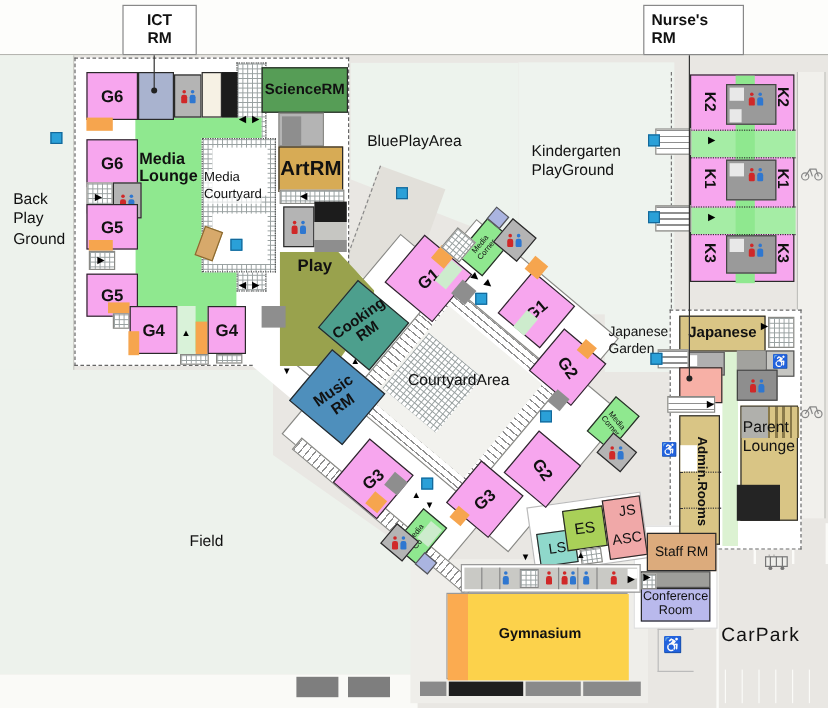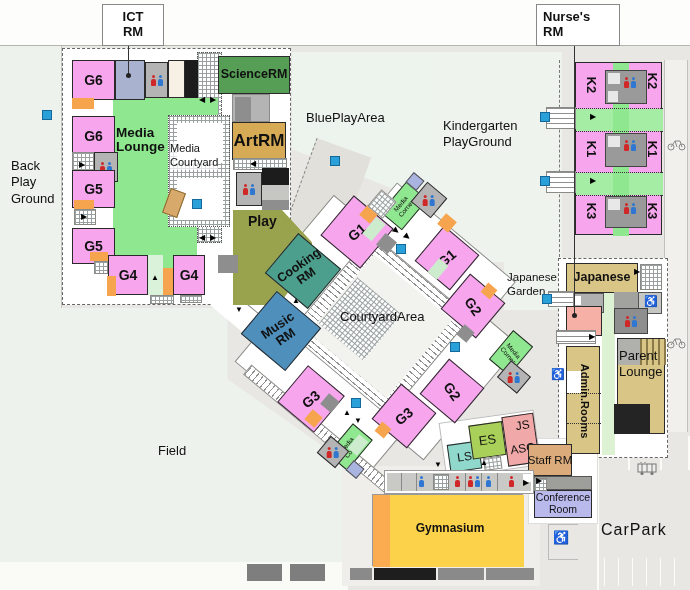--- a/index.html
+++ b/index.html
@@ -373,21 +373,21 @@
     <div class="ab" style="left:0;top:0;width:22px;height:26px;background:#b0b0ac"></div>
     <div class="ab" style="left:22px;top:0;width:26px;height:26px;background:repeating-linear-gradient(90deg,#8a7a4a 0 2px,#d9c585 2px 6px)"></div>
     <div class="ab" style="left:-4px;top:65px;width:36px;height:30px;background:#242424"></div>
   </div>
   <div class="ab rl" style="left:619px;top:348px;font-size:13px;z-index:5">
     <div>Parent</div>
       <div>Lounge</div>
   </div>
 
   <div class="ab" style="left:528px;top:438px;width:70px;height:86px;background:#fff;border:1px solid #ddd;z-index:2"></div>
-  <div class="ab bd cent" style="left:528px;top:444px;width:44px;height:32px;background:#dcab7c;z-index:4">
+  <div class="ab bd cent" style="left:539px;top:444px;width:58px;height:32px;background:#dcab7c;z-index:4">
       <span class="lbl" style="font-size:11.5px;font-weight:normal">Staff RM</span>
     </div>
   <div class="ab" style="left:534px;top:476px;width:58px;height:14px;background:#9e9e9a;border:1px solid #555;z-index:4"></div>
   <div class="ab mesh bdg" style="left:534px;top:478px;width:13px;height:13px;z-index:5"></div>
   <div class="ab bd cent" style="left:534px;top:490px;width:58px;height:28px;background:#b9b9ec;z-index:4">
     <span class="rl" style="font-size:10.5px;line-height:1.1"><span>Conference</span><br><span>Room</span></span>
     </div>
   <span class="ar" style="left:523px;top:479px">▶</span>
 
   <div class="ab" style="left:442px;top:416px;width:96px;height:56px;background:#fff;border:1px solid #bbb;transform:rotate(-8deg);z-index:3">

